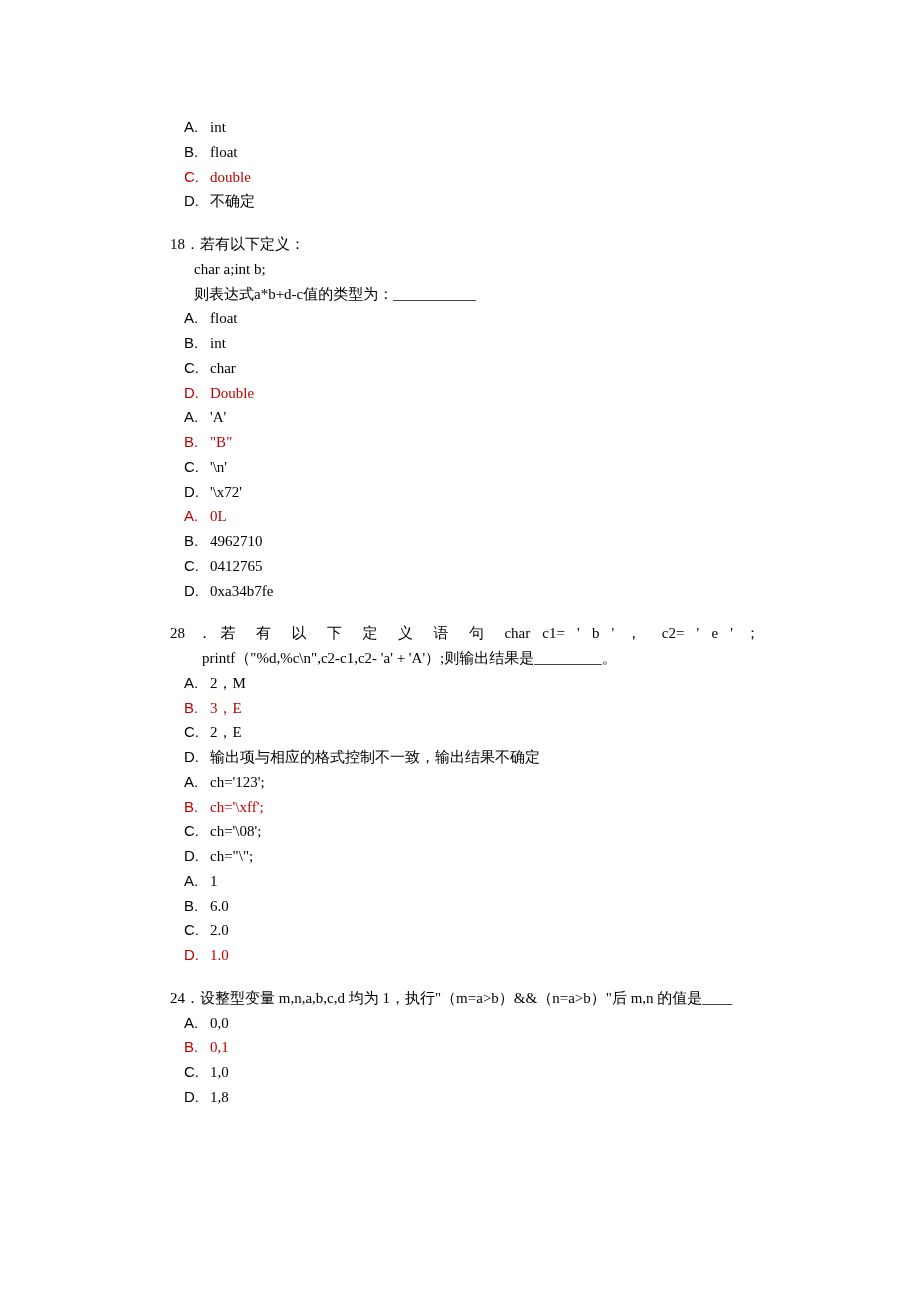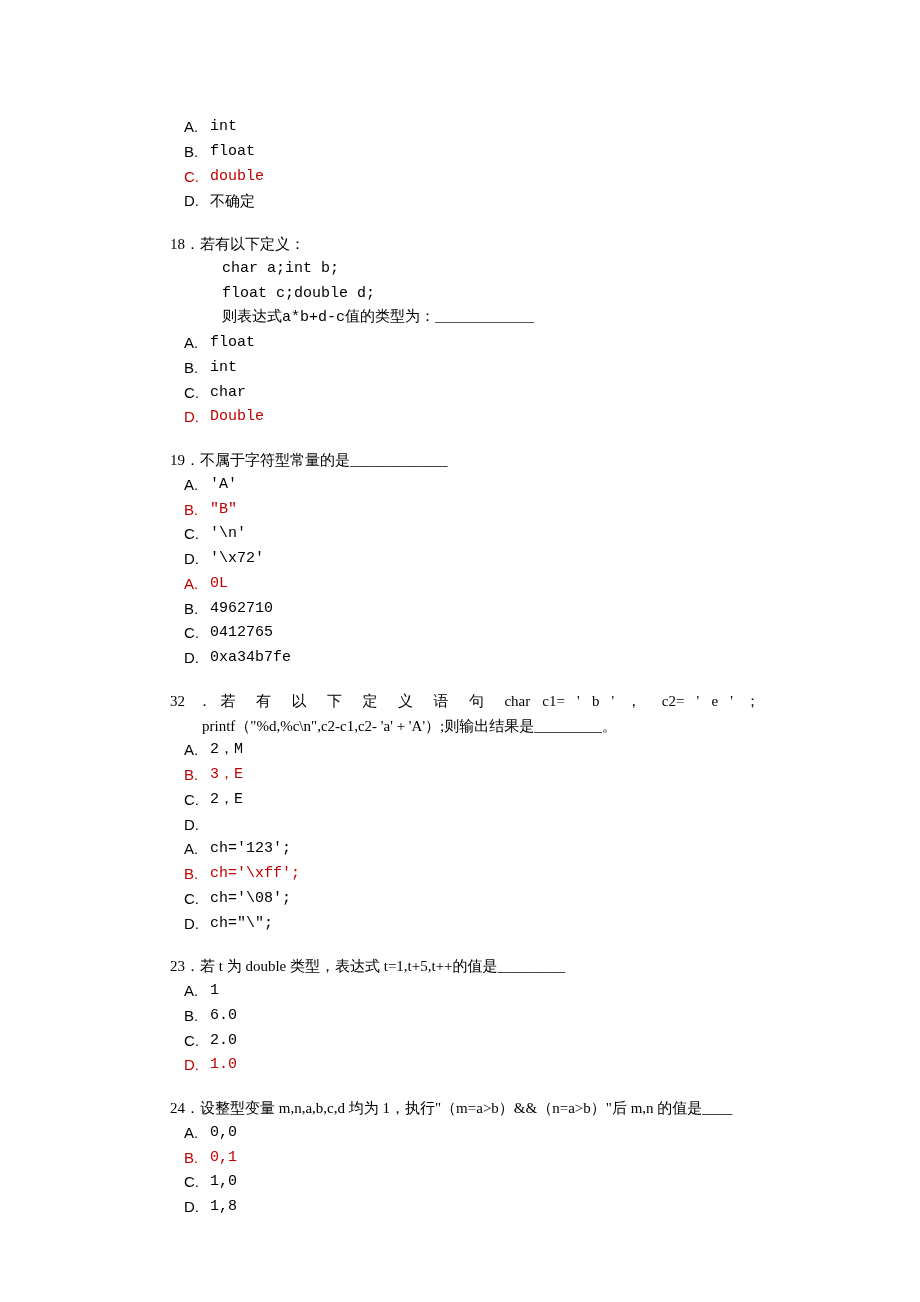--- a/index.html
+++ b/index.html
@@ -19,41 +19,41 @@
     }
     .option {
       margin-left: 14px;
       display: flex;
     }
     .option-label {
       min-width: 26px;
       font-family: Arial, "Helvetica Neue", sans-serif;
     }
     .option-text {
-      font-family: Liberation Mono, monospace;
+      font-family: Liberation Serif, serif;
     }
     .option.highlighted .option-label,
     .option.highlighted .option-text {
       color: #c00000;
     }
     .option.cjk .option-text {
       font-family: "SimSun", "宋体", serif;
     }
     .question {
       margin-top: 18px;
     }
     .question-num {
       display: inline;
     }
     .question-text {
       display: inline;
     }
     .code-line {
-      margin-left: 52px;
-      font-family: Liberation Mono, monospace;
+      margin-left: 24px;
+      font-family: Liberation Serif, serif;
     }
     .continuation {
       margin-left: 32px;
     }
     .justify-line {
       text-align-last: justify;
       padding-right: 10px;
     }
   </style>
 </head>
@@ -75,42 +75,38 @@
   </div>
   <div class="option cjk">
     <span class="option-label">D.</span>
     <span class="option-text">不确定</span>
   </div>
 
   <div class="question">
     <span class="question-num">18．</span><span class="question-text">若有以下定义：</span>
   </div>
   <div class="code-line">char a;int b;</div>
-  <div class="code-line">float c;double d;</div>
   <div class="code-line">则表达式a*b+d-c值的类型为：___________</div>
   <div class="option">
     <span class="option-label">A.</span>
     <span class="option-text">float</span>
   </div>
   <div class="option">
     <span class="option-label">B.</span>
     <span class="option-text">int</span>
   </div>
   <div class="option">
     <span class="option-label">C.</span>
     <span class="option-text">char</span>
   </div>
   <div class="option highlighted">
     <span class="option-label">D.</span>
     <span class="option-text">Double</span>
   </div>
 
-  <div class="question">
-    <span class="question-num">19．</span><span class="question-text">不属于字符型常量的是_____________</span>
-  </div>
   <div class="option">
     <span class="option-label">A.</span>
     <span class="option-text">'A'</span>
   </div>
   <div class="option highlighted">
     <span class="option-label">B.</span>
     <span class="option-text">"B"</span>
   </div>
   <div class="option">
     <span class="option-label">C.</span>
@@ -132,59 +128,57 @@
   <div class="option">
     <span class="option-label">C.</span>
     <span class="option-text">0412765</span>
   </div>
   <div class="option">
     <span class="option-label">D.</span>
     <span class="option-text">0xa34b7fe</span>
   </div>
 
   <div class="question justify-line">
-    <span class="question-num">32 ．</span><span class="question-text">若 有 以 下 定 义 语 句  char  c1= ' b ' ，  c2= ' e ' ；</span>
+    <span class="question-num">28 ．</span><span class="question-text">若 有 以 下 定 义 语 句  char  c1= ' b ' ，  c2= ' e ' ；</span>
   </div>
   <div class="continuation">printf（"%d,%c\n",c2-c1,c2- 'a' + 'A'）;则输出结果是_________。</div>
   <div class="option">
     <span class="option-label">A.</span>
     <span class="option-text">2，M</span>
   </div>
   <div class="option highlighted">
     <span class="option-label">B.</span>
     <span class="option-text">3，E</span>
   </div>
   <div class="option">
     <span class="option-label">C.</span>
     <span class="option-text">2，E</span>
   </div>
   <div class="option cjk">
     <span class="option-label">D.</span>
+    <span class="option-text">输出项与相应的格式控制不一致，输出结果不确定</span>
   </div>
 
   <div class="option">
     <span class="option-label">A.</span>
     <span class="option-text">ch='123';</span>
   </div>
   <div class="option highlighted">
     <span class="option-label">B.</span>
     <span class="option-text">ch='\xff';</span>
   </div>
   <div class="option">
     <span class="option-label">C.</span>
     <span class="option-text">ch='\08';</span>
   </div>
   <div class="option">
     <span class="option-label">D.</span>
     <span class="option-text">ch="\";</span>
   </div>
 
-  <div class="question">
-    <span class="question-num">23．</span><span class="question-text">若 t 为 double 类型，表达式 t=1,t+5,t++的值是_________</span>
-  </div>
   <div class="option">
     <span class="option-label">A.</span>
     <span class="option-text">1</span>
   </div>
   <div class="option">
     <span class="option-label">B.</span>
     <span class="option-text">6.0</span>
   </div>
   <div class="option">
     <span class="option-label">C.</span>

